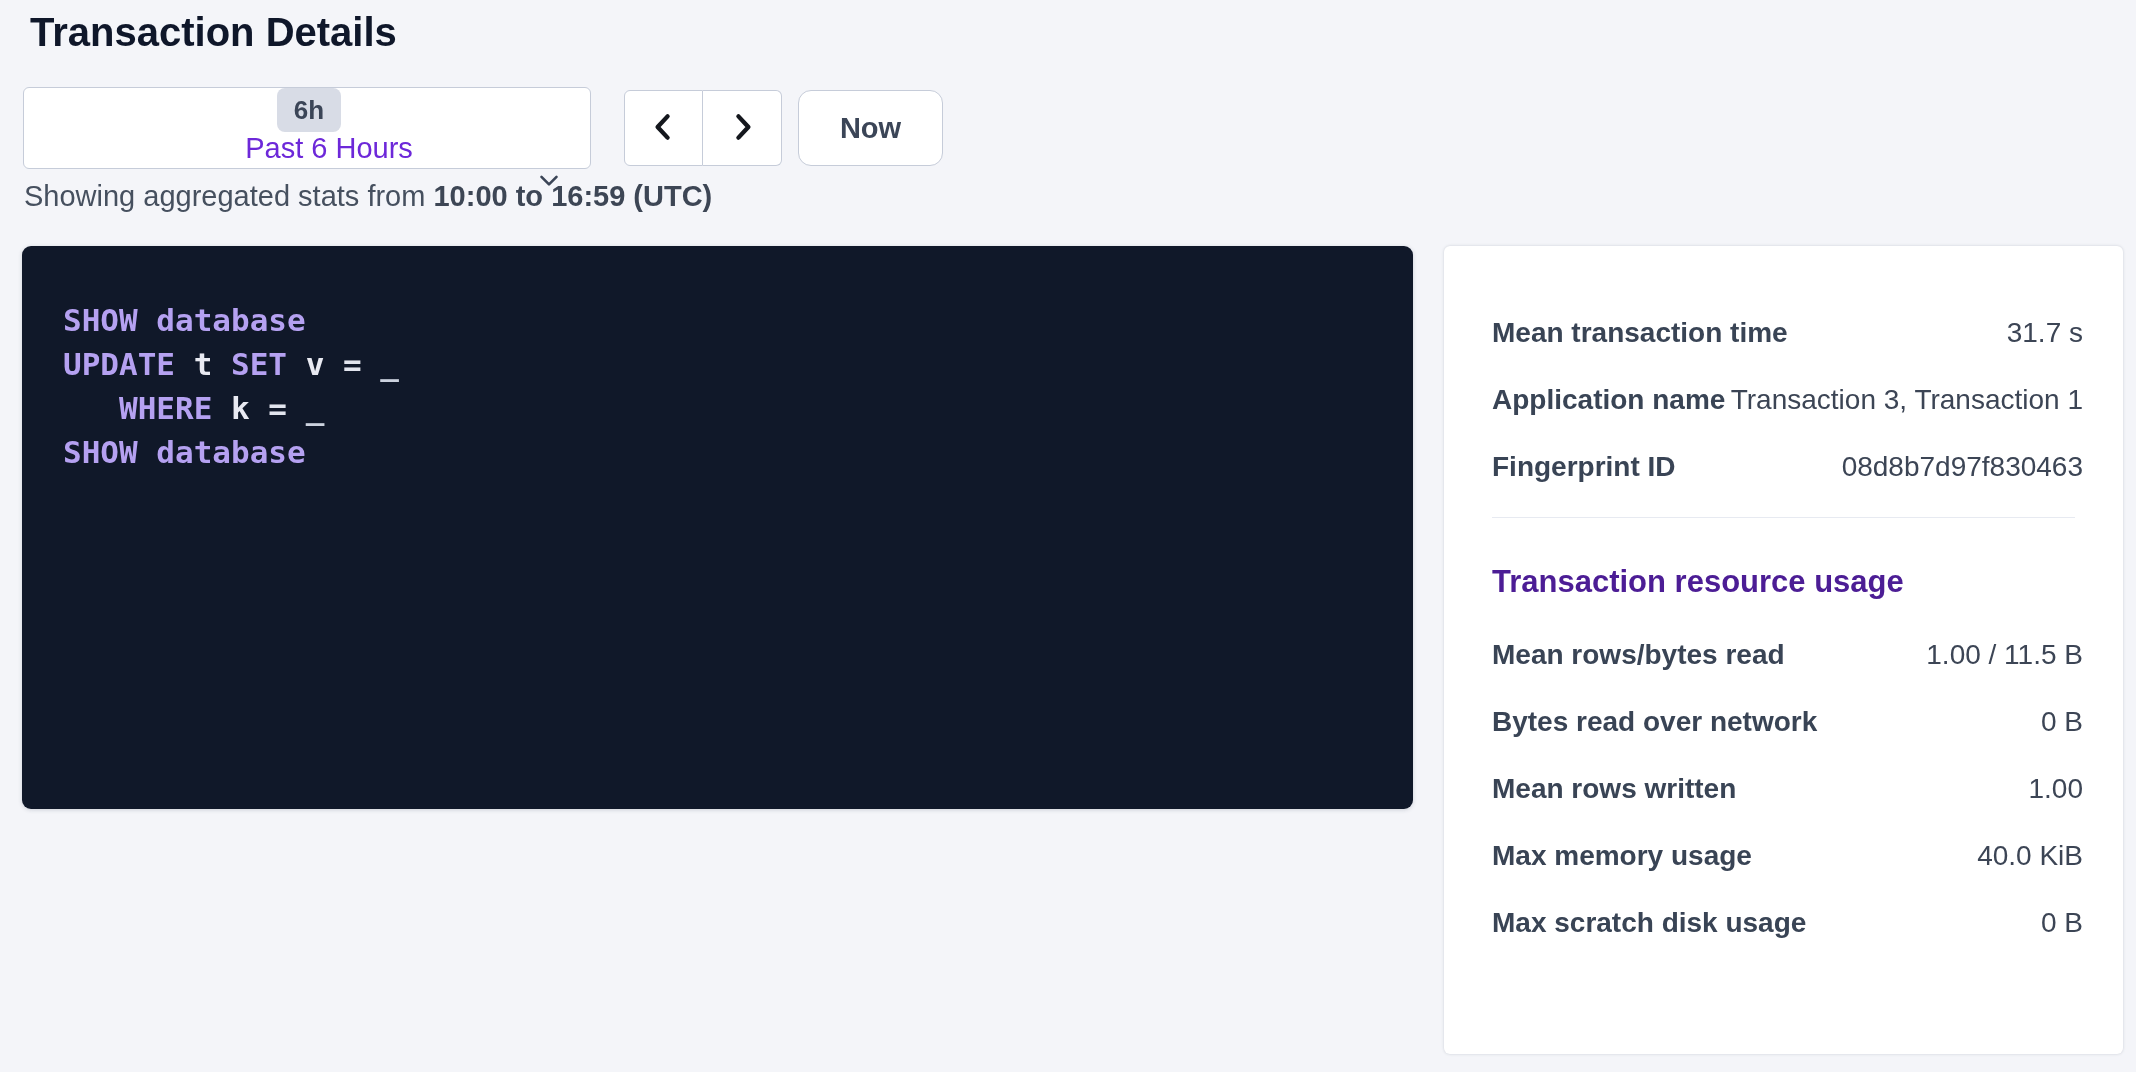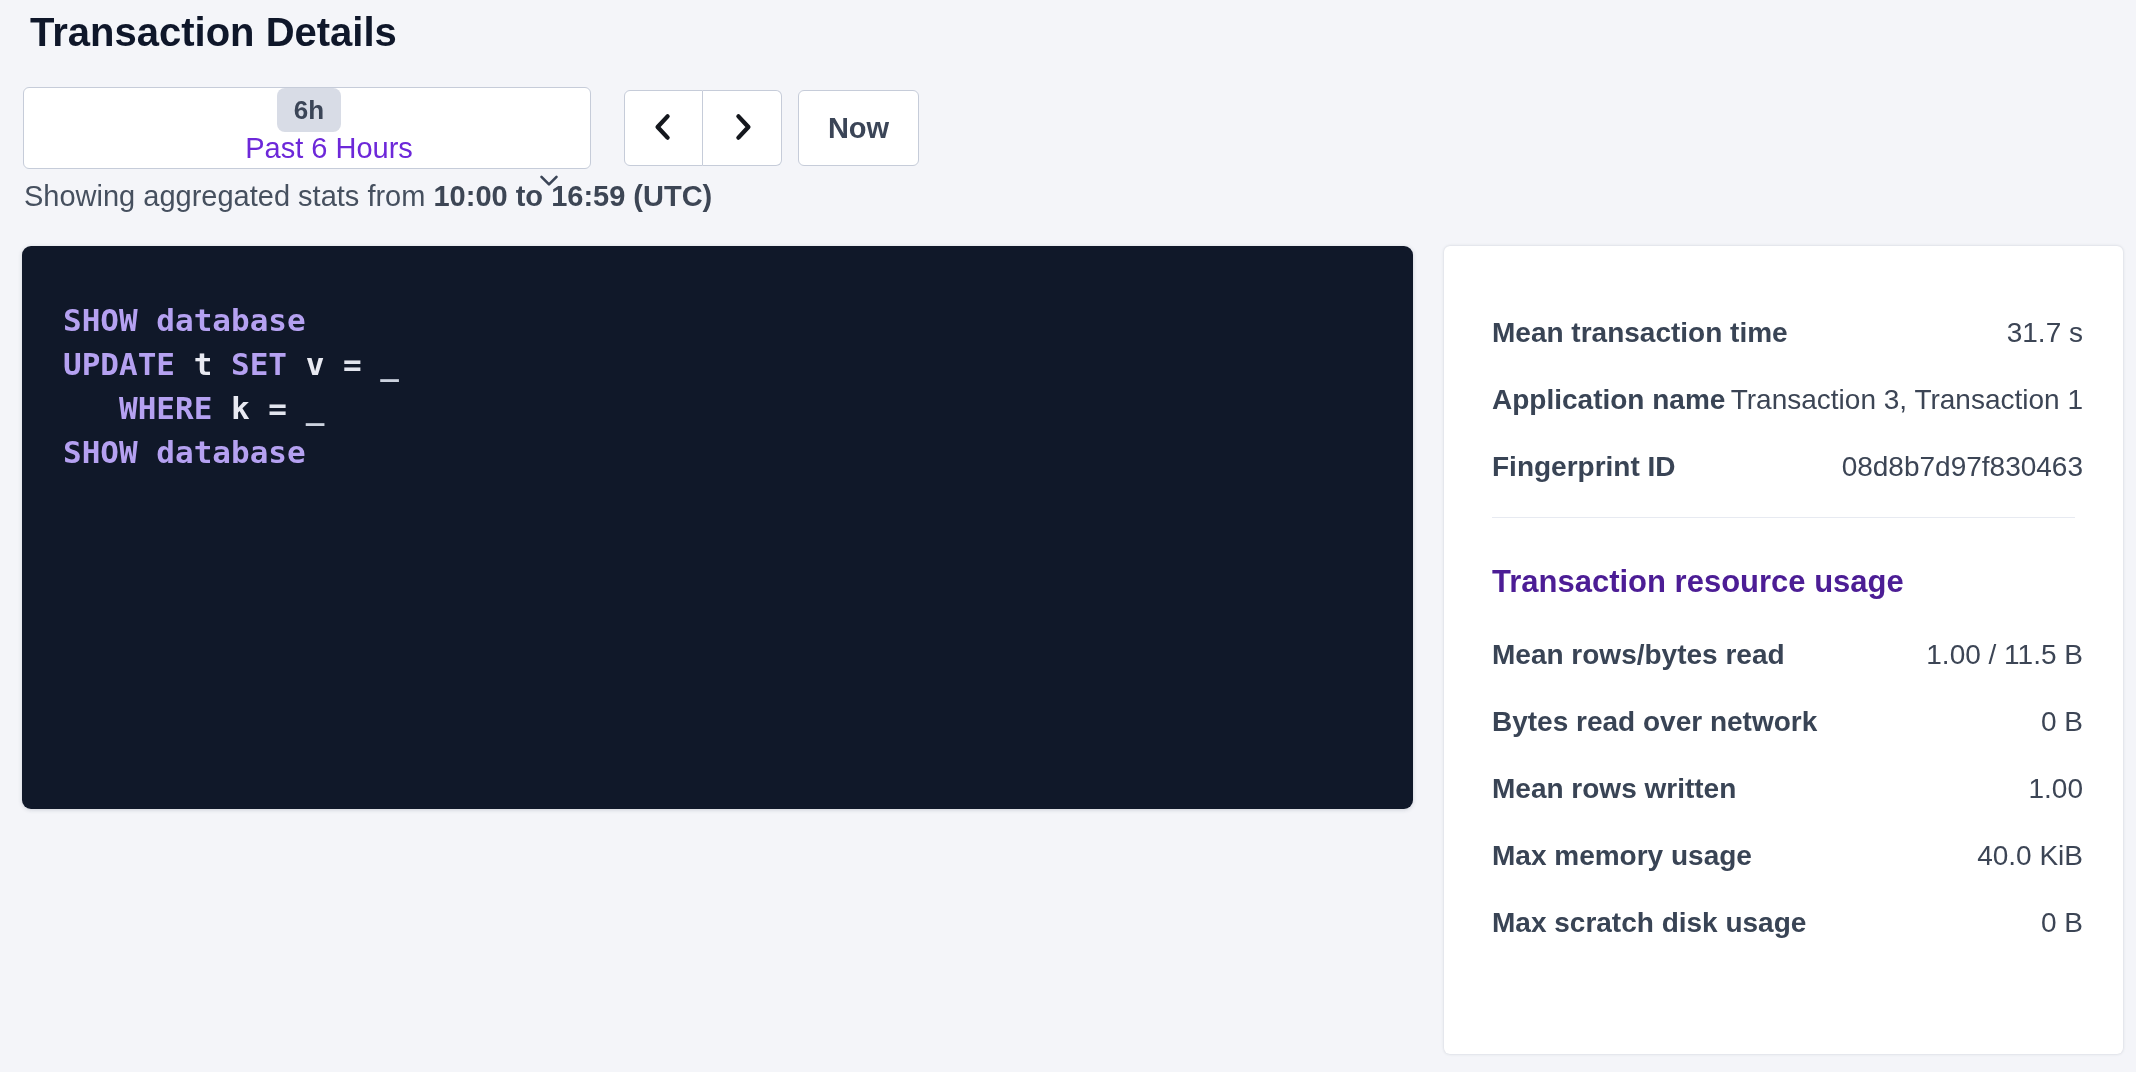--- a/index.html
+++ b/index.html
@@ -62,24 +62,24 @@
     border: 1px solid #c6ccd9;
     display: flex; align-items: center; justify-content: center;
     cursor: pointer;
     padding: 0;
   }
   .nav-btn.prev { border-radius: 6px 0 0 6px; }
   .nav-btn.next { border-radius: 0 6px 6px 0; border-left: none; }
 
   .now-btn {
     margin-left: 16px;
-    width: 121px; height: 76px;
+    width: 145px; height: 76px;
     background: #ffffff;
     border: 1px solid #c6ccd9;
-    border-radius: 6px;
+    border-radius: 13px;
     font-family: inherit;
     font-size: 29px;
     font-weight: bold;
     color: #3b4557;
     cursor: pointer;
   }
 
   
   .subtitle {
     position: absolute;

